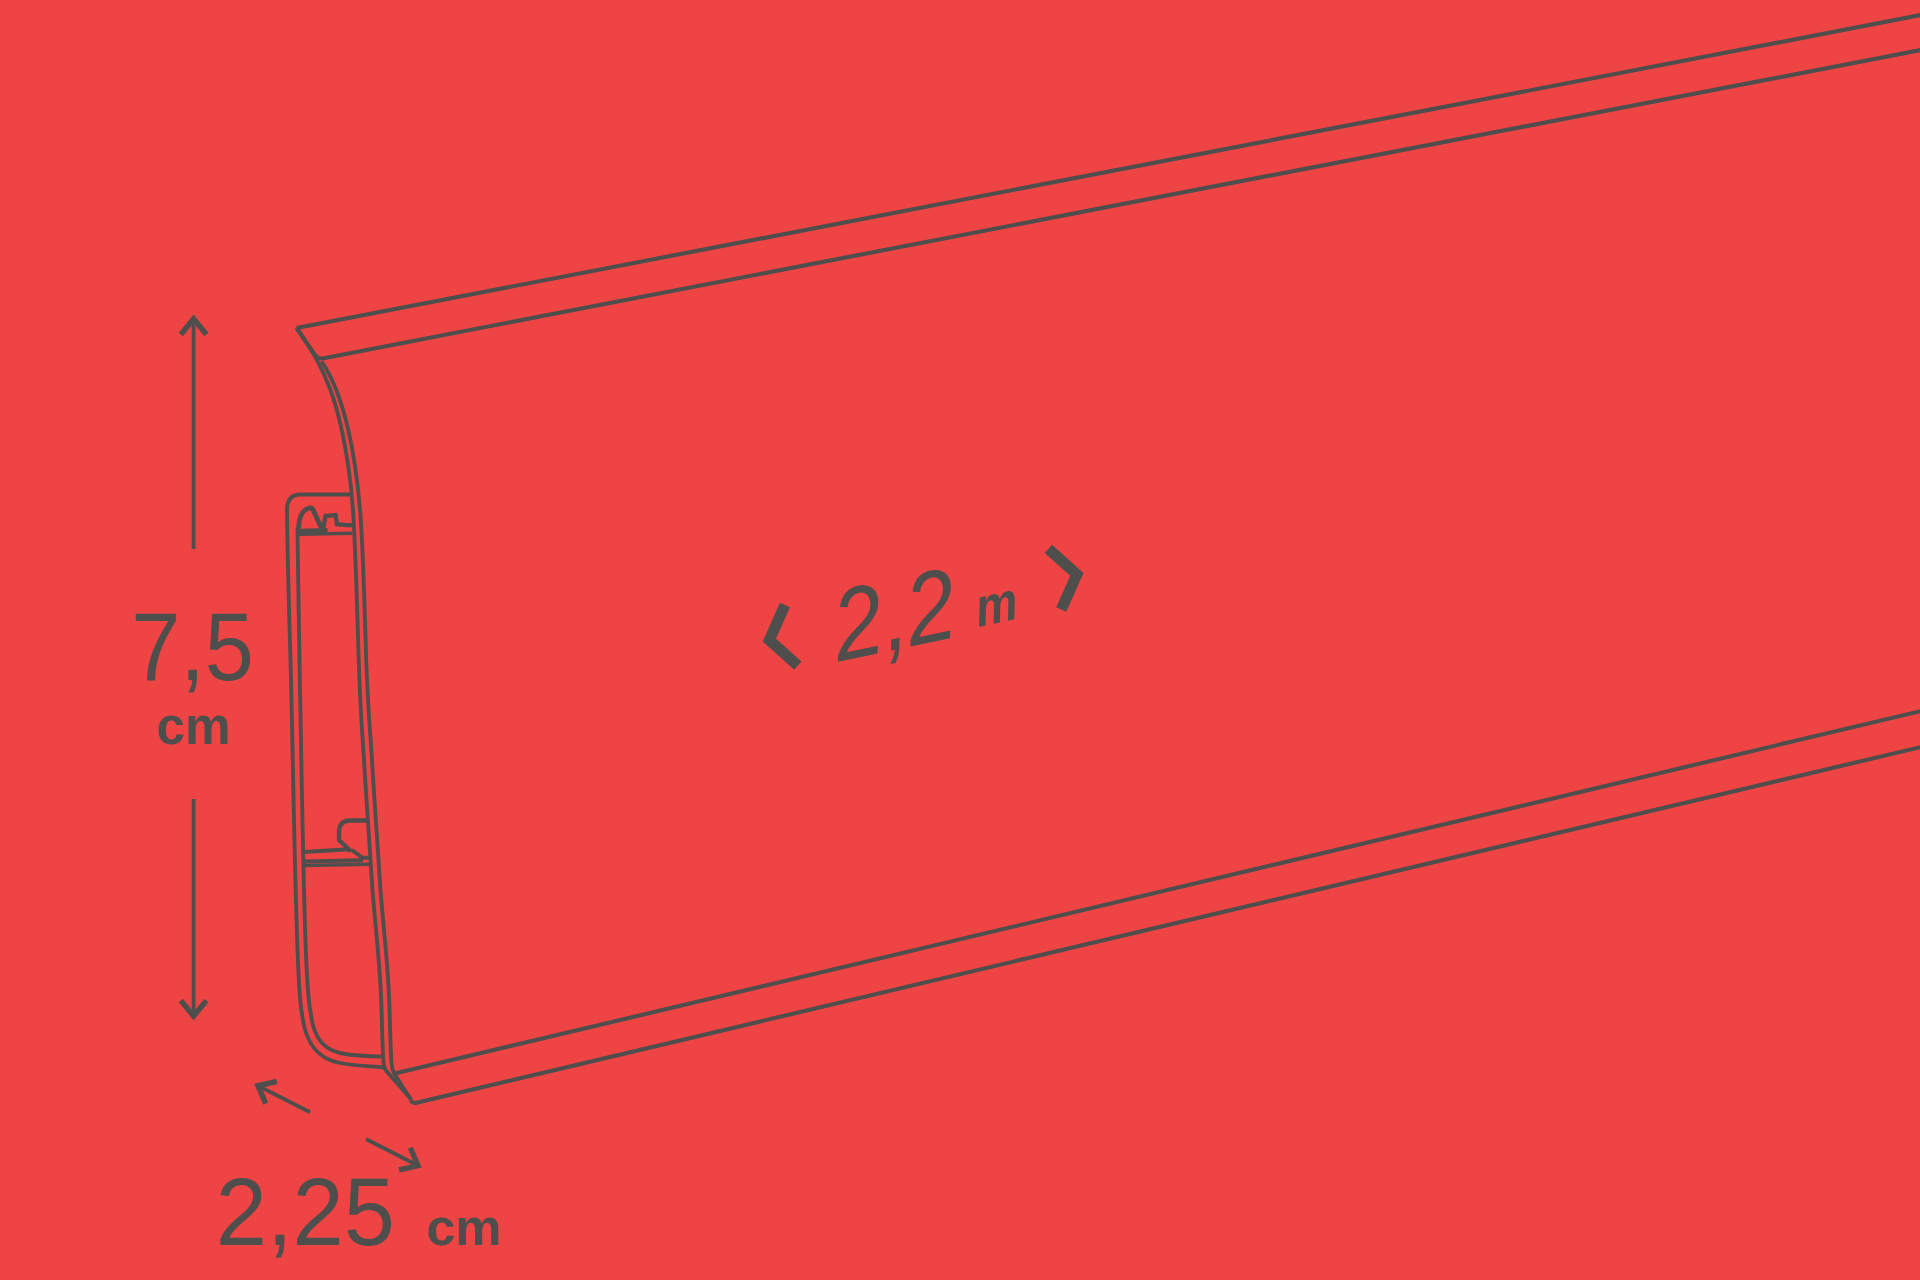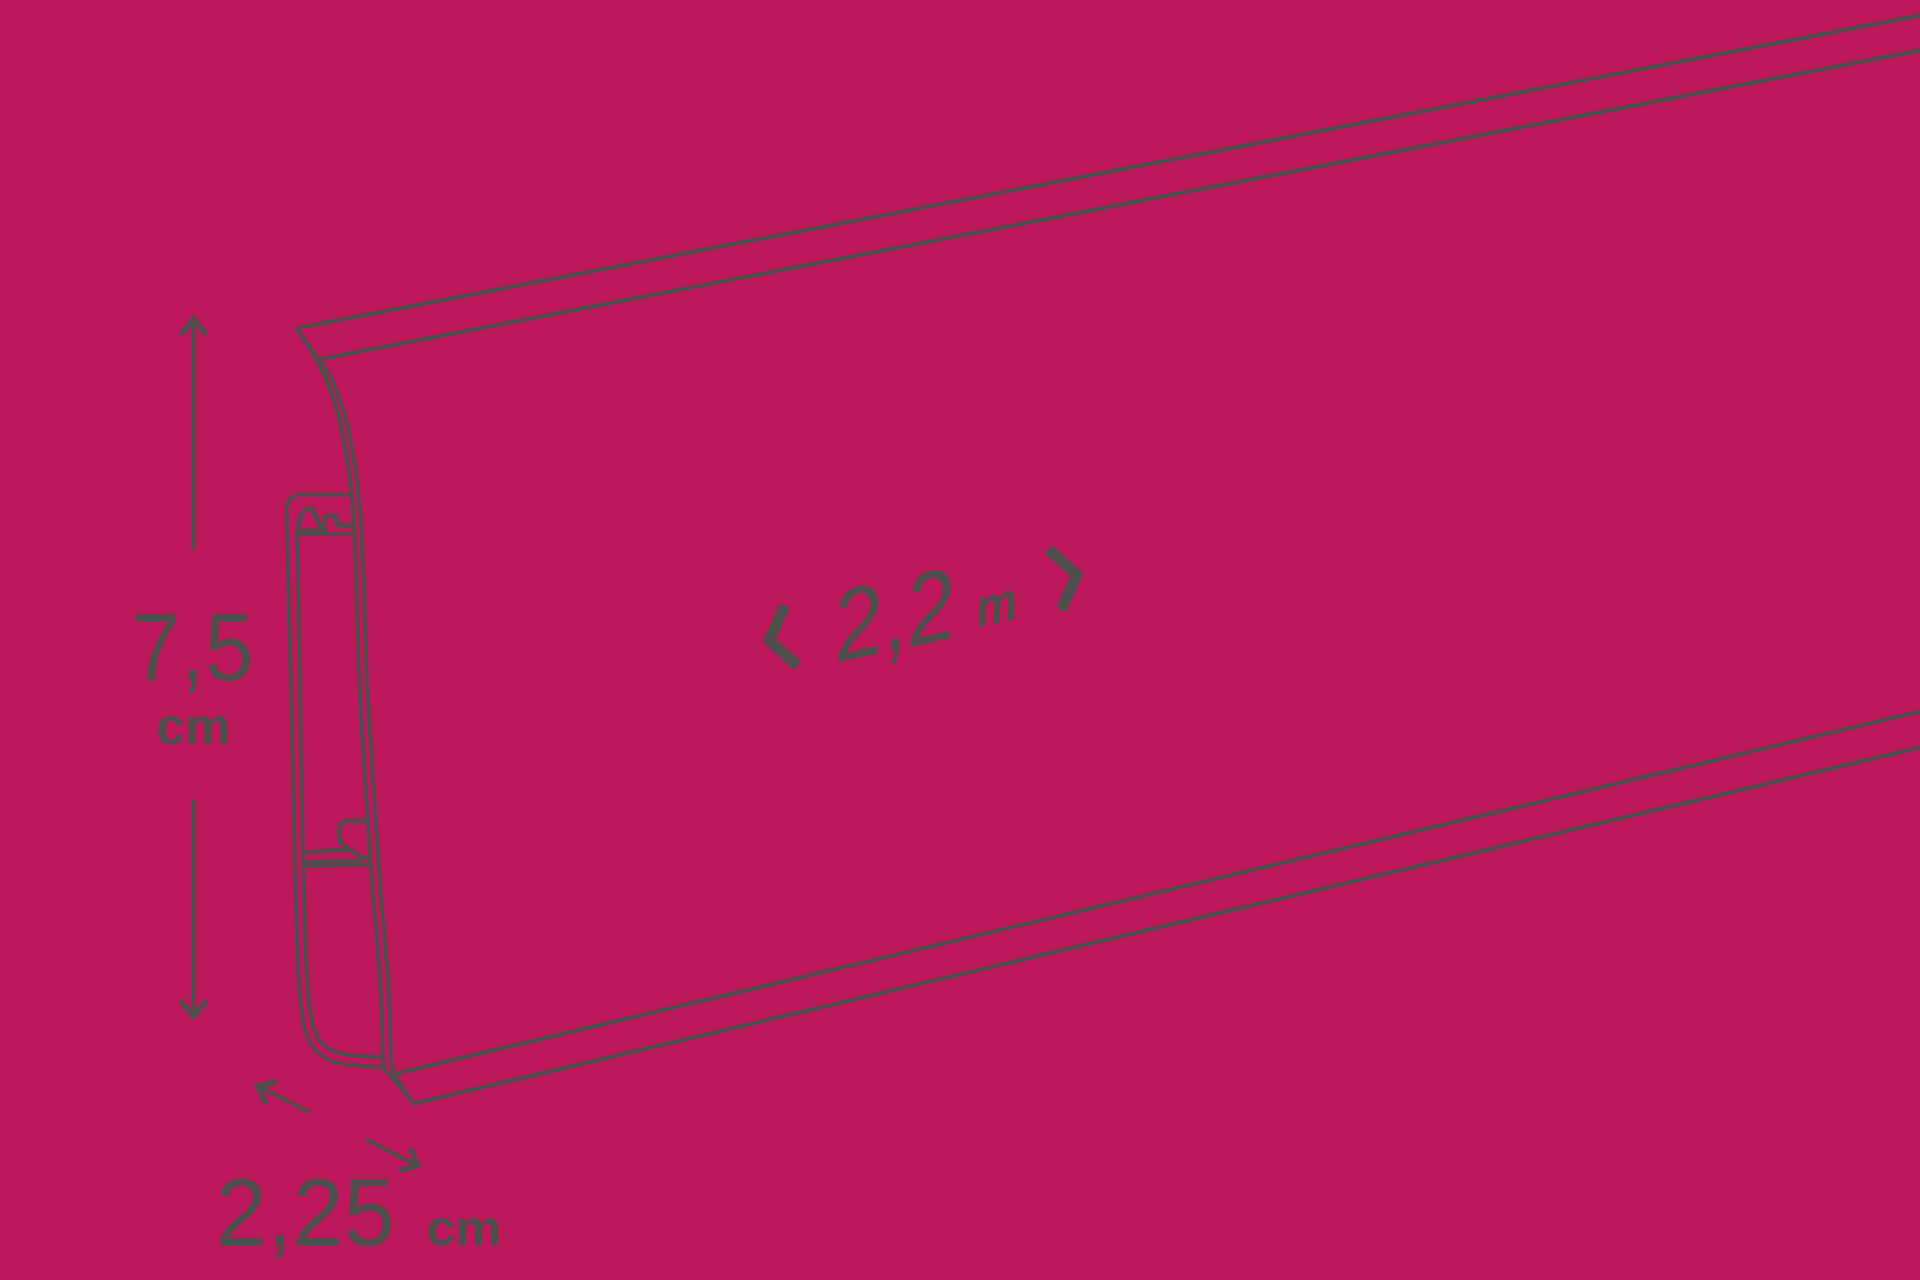--- a/index.html
+++ b/index.html
@@ -1,16 +1,16 @@
 <!DOCTYPE html>
 <html><head>
 <meta charset="utf-8">
 <style>
   html,body{margin:0;padding:0;background:#ffffff;}
-  .page{position:relative;width:1920px;height:1280px;background:#be185d;overflow:hidden;
+  .page{position:relative;width:1920px;height:1280px;background:#ef4444;overflow:hidden;
         font-family:"Liberation Sans", sans-serif;}
   svg{position:absolute;left:0;top:0;}
   text{font-family:"Liberation Sans", sans-serif;fill:#4e4e4c;}
 </style>
 </head>
 <body>
 <div class="page">
 <svg width="1920" height="1280" viewBox="0 0 1920 1280" fill="none" stroke-linecap="butt">
   <g stroke="#4e4e4c" stroke-width="3.8" fill="none">
 

